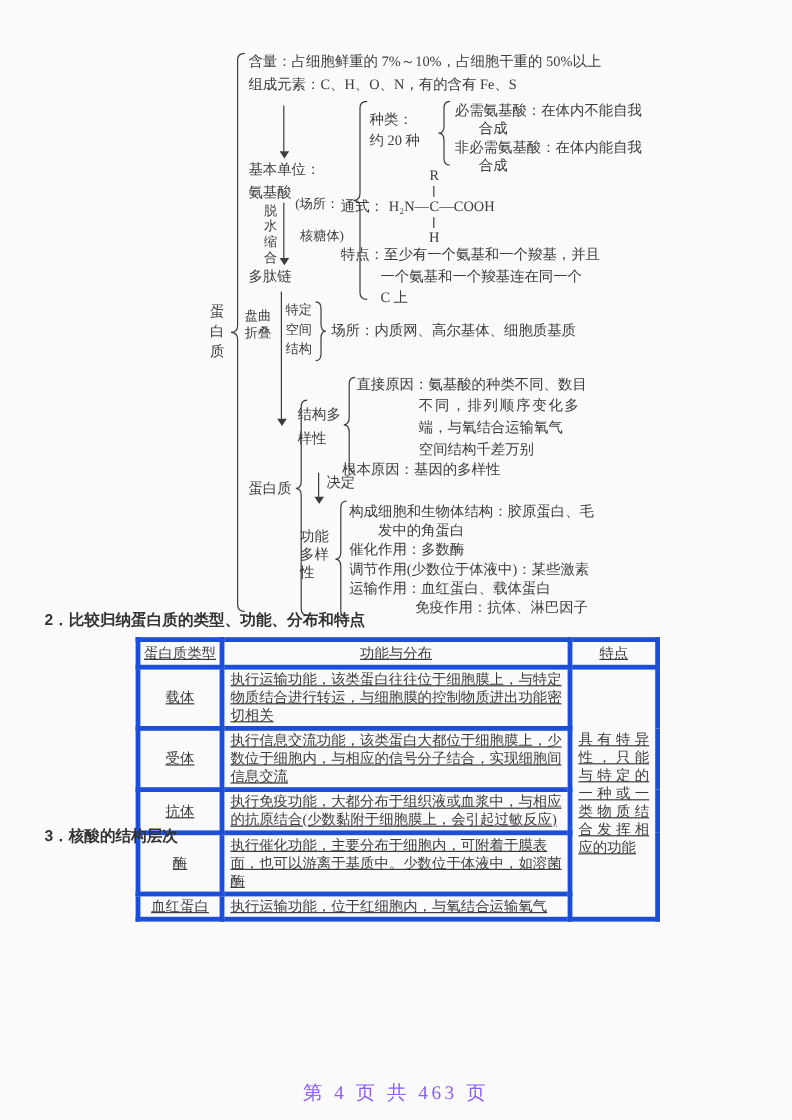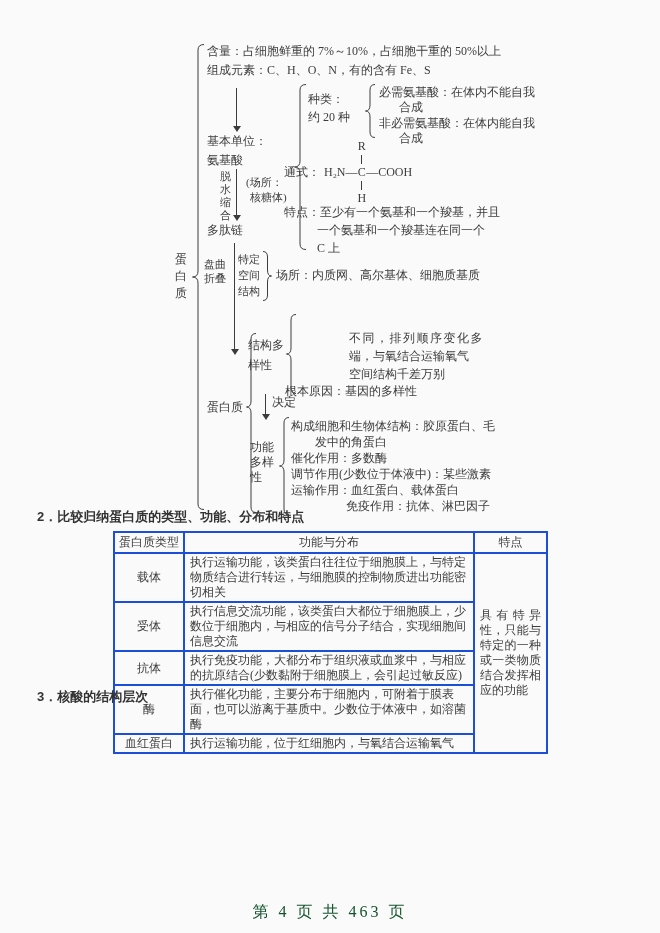--- a/index.html
+++ b/index.html
@@ -29,28 +29,28 @@
     font-family:"Liberation Sans","DejaVu Sans",sans-serif;
     font-size:13px;font-weight:600;color:#333;
   }
   
   table.ptable{
     position:absolute;left:113px;top:531px;width:433px;
     border-collapse:collapse;table-layout:fixed;
     font-size:12px;color:#3c3c3c;
   }
   table.ptable th,table.ptable td{
-    border:2px solid #1d4ed8;padding:1px 5px;line-height:15px;
+    border:4px solid #1d4ed8;padding:1px 5px;line-height:15px;text-decoration:underline;
   }
   table.ptable th{font-weight:normal;text-align:center;padding:2px 2px;}
   td.tcell{text-align:center;white-space:nowrap;padding:1px 1px;}
   td.fcell{text-align:justify;text-justify:inter-ideograph;vertical-align:middle;line-height:16px;padding:2px 5px;}
   .footer{
     position:absolute;left:0;top:902px;width:660px;text-align:center;
-    font-size:16px;letter-spacing:3px;color:#14532d;
+    font-size:16px;letter-spacing:3px;color:#8b5cf6;
   }
 </style>
 </head>
 <body>
 
 <div style="position:absolute;left:0;top:0;width:660px;height:520px;">
 
   <div class="vtext" style="left:175px;top:251px;width:14px;line-height:17px;">蛋白质</div>
 
   <svg class="brace" width="12" height="466" style="left:192px;top:44px;" viewBox="0 0 12 466">
@@ -91,21 +91,21 @@
       <span style="grid-area:5/2;">H</span>
     </span>
   </div>
 
   <span class="abs" style="left:284px;top:205px;">特点：至少有一个氨基和一个羧基，并且</span>
   <span class="abs" style="left:317px;top:223px;">一个氨基和一个羧基连在同一个</span>
   <span class="abs" style="left:317px;top:241px;">C 上</span>
 
   <div class="vtext small" style="left:220px;top:170px;width:12px;line-height:13px;">脱水缩合</div>
   <div class="varrow" style="left:236px;top:169px;height:46px;"></div>
-  <span class="abs small" style="left:246px;top:176px;">(场所：</span>
+  <span class="abs small" style="left:246px;top:164px;">(场所：</span>
   <span class="abs small" style="left:250px;top:191px;">核糖体)</span>
 
   <span class="abs" style="left:207px;top:223px;">多肽链</span>
 
   <div class="varrow" style="left:234px;top:243px;height:106px;"></div>
 
   <div class="vtext small" style="left:204px;top:257px;width:26px;line-height:14px;">盘曲折叠</div>
   <div class="vtext small" style="left:238px;top:251px;width:24px;line-height:16px;">特定空间结构</div>
   <svg class="brace" width="9" height="50" style="left:263px;top:251px;" viewBox="0 0 9 50">
       <path d="M 0 0.5 Q 4.5 0.5 4.5 6 L 4.5 19 Q 4.5 25 8.5 25 Q 4.5 25 4.5 31 L 4.5 44 Q 4.5 49.5 0 49.5" fill="none" stroke="#3c3c3c" stroke-width="1"></path>
@@ -114,20 +114,21 @@
 
   <span class="abs" style="left:207px;top:400px;">蛋白质</span>
   <svg class="brace" width="10" height="180" style="left:246px;top:333px;" viewBox="0 0 10 180">
       <path d="M 10 0.5 Q 5 0.5 5 6 L 5 68 Q 5 74 0.5 74 Q 5 74 5 80 L 5 174 Q 5 179.5 10 179.5" fill="none" stroke="#3c3c3c" stroke-width="1"></path>
     </svg>
 
   <div class="vtext" style="left:248px;top:335px;width:38px;line-height:20px;text-align:left;">结构多样性</div>
   <svg class="brace" width="10" height="80" style="left:286px;top:314px;" viewBox="0 0 10 80">
       <path d="M 10 0.5 Q 5 0.5 5 6 L 5 34 Q 5 40 0.5 40 Q 5 40 5 46 L 5 74 Q 5 79.5 10 79.5" fill="none" stroke="#3c3c3c" stroke-width="1"></path>
     </svg>
+  <span class="abs" style="left:297px;top:313px;">直接原因：氨基酸的种类不同、数目</span>
   <span class="abs" style="left:349px;top:331px;letter-spacing:1.5px;">不同，排列顺序变化多</span>
   <span class="abs" style="left:349px;top:349px;">端，与氧结合运输氧气</span>
   <span class="abs" style="left:349px;top:367px;">空间结构千差万别</span>
   <span class="abs" style="left:285px;top:384px;">根本原因：基因的多样性</span>
 
   <div class="varrow" style="left:265px;top:394px;height:20px;"></div>
   <span class="abs" style="left:272px;top:395px;">决定</span>
 
   <div class="vtext" style="left:250px;top:440px;width:26px;line-height:15px;text-align:left;">功能多样性</div>
   <svg class="brace" width="10" height="98" style="left:279px;top:417px;" viewBox="0 0 10 98">

